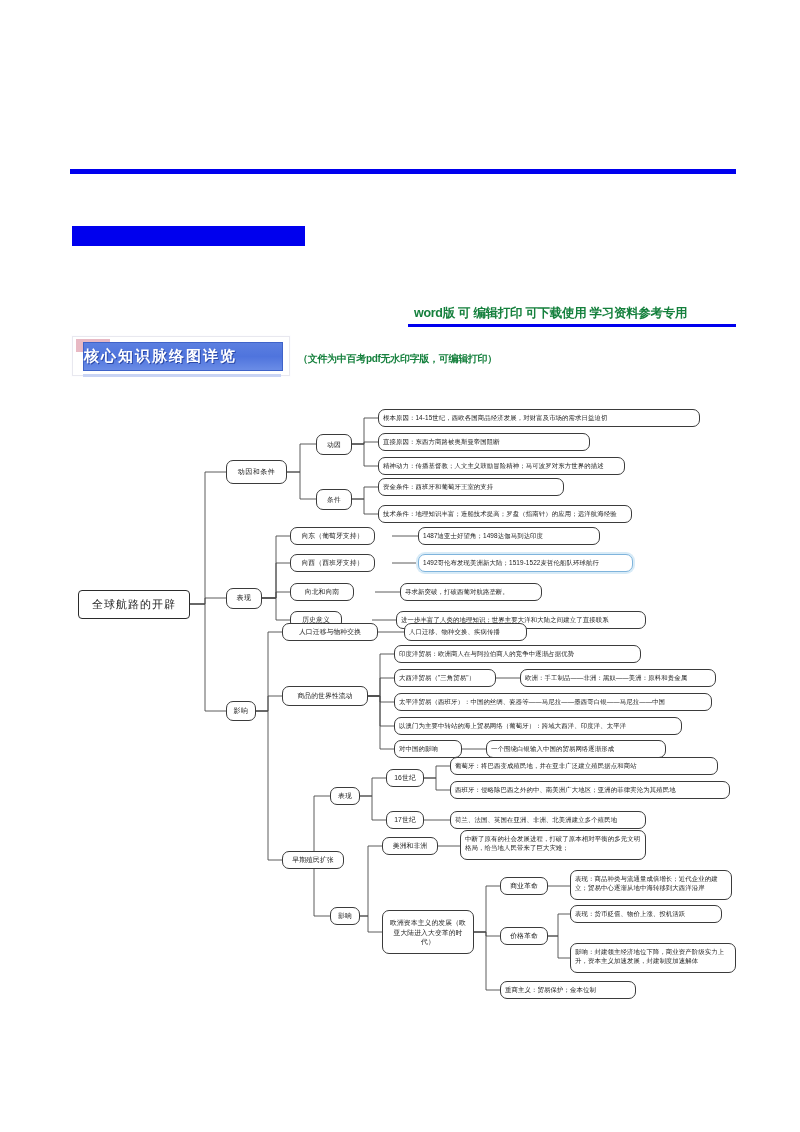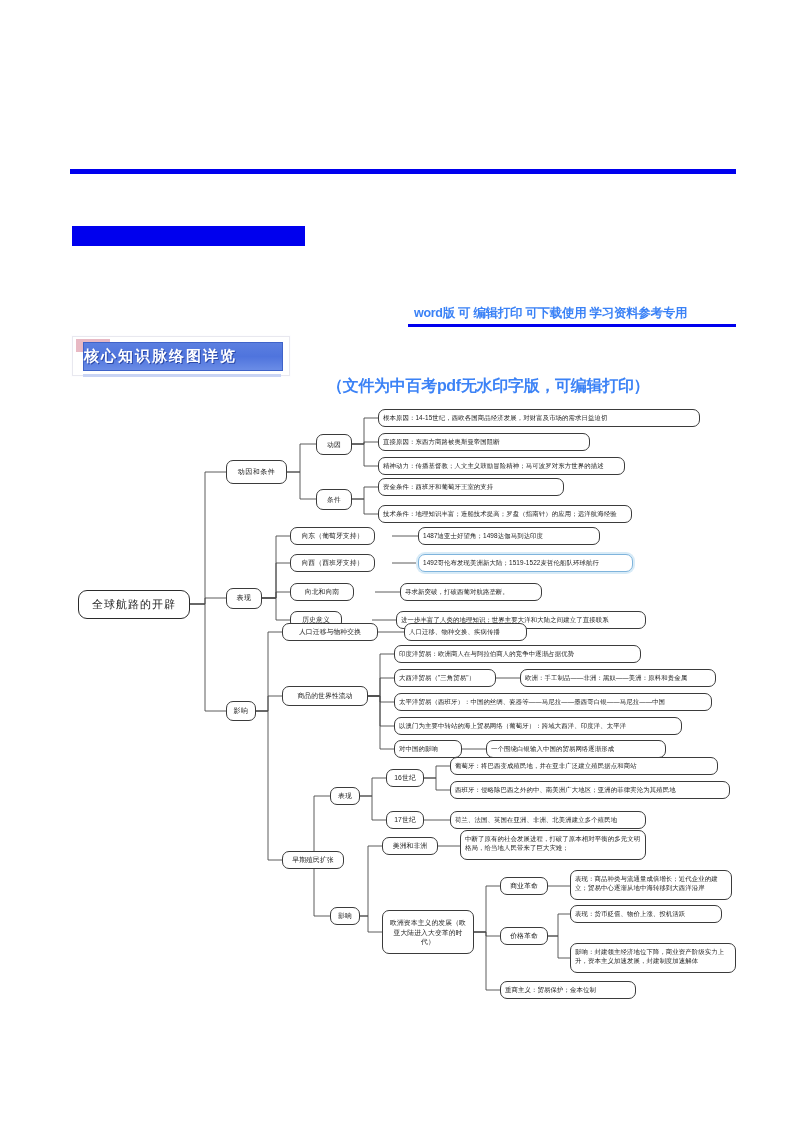--- a/index.html
+++ b/index.html
@@ -10,31 +10,31 @@
     position:relative;overflow:hidden;
   }
 
   
   .rule{position:absolute;background:#0000ee;}
   #top-rule{left:70px;top:169px;width:666px;height:5px;}
   #mid-rule{left:408px;top:324px;width:328px;height:3px;}
 
   .blurtext{
     position:absolute;
-    color:#3b82f6;
+    color:#15803d;
     font-weight:bold;
     letter-spacing:-0.3px;
     white-space:nowrap;
     filter:blur(0.45px);
     -webkit-font-smoothing:none;
   }
   #subject-line{left:72px;top:226px;font-size:13px;background:#0000ee;color:#0000ee;
     padding:1px 2px;text-shadow:none;}
   #meta-line{left:414px;top:305px;font-size:12.5px;}
-  #note-line{left:298px;top:376px;font-size:16px;margin-left:29px;}
+  #note-line{left:298px;top:352px;font-size:10px;}
 
   
   #title-plaque{
     position:absolute;left:72px;top:336px;width:216px;height:38px;
     background:#ffffff;border:1px solid #e8e8ef;
     box-shadow:0 0 0 1px #fdfdff;
   }
   #title-accent{
     position:absolute;left:76px;top:339px;width:34px;height:13px;
     background:#e8b9c4;
@@ -67,21 +67,21 @@
     font-size:6.4px;
     line-height:1.45;
     padding:2px 4px;
     display:flex;align-items:center;
     letter-spacing:0.1px;
     filter:blur(0.28px);
   }
   .node.c{justify-content:center;text-align:center;}
   .node.ml{display:block;padding-top:3px;}
   .root{
-    font-size:11px;font-weight:normal;border:1.4px solid #2b2b2b;border-radius:9px;
+    font-size:11px;font-weight:normal;border:1.4px solid #2b2b2b;border-radius:4px;
     letter-spacing:1px;
   }
   .lvl1{font-size:7px;letter-spacing:0.5px;}
   .lvl2{font-size:6.8px;}
   .hl{border-color:#7fb4dc;box-shadow:0 0 0 2px #d8ebf7;}
 </style>
 </head>
 <body>
 
 <div class="rule" id="top-rule"></div>

